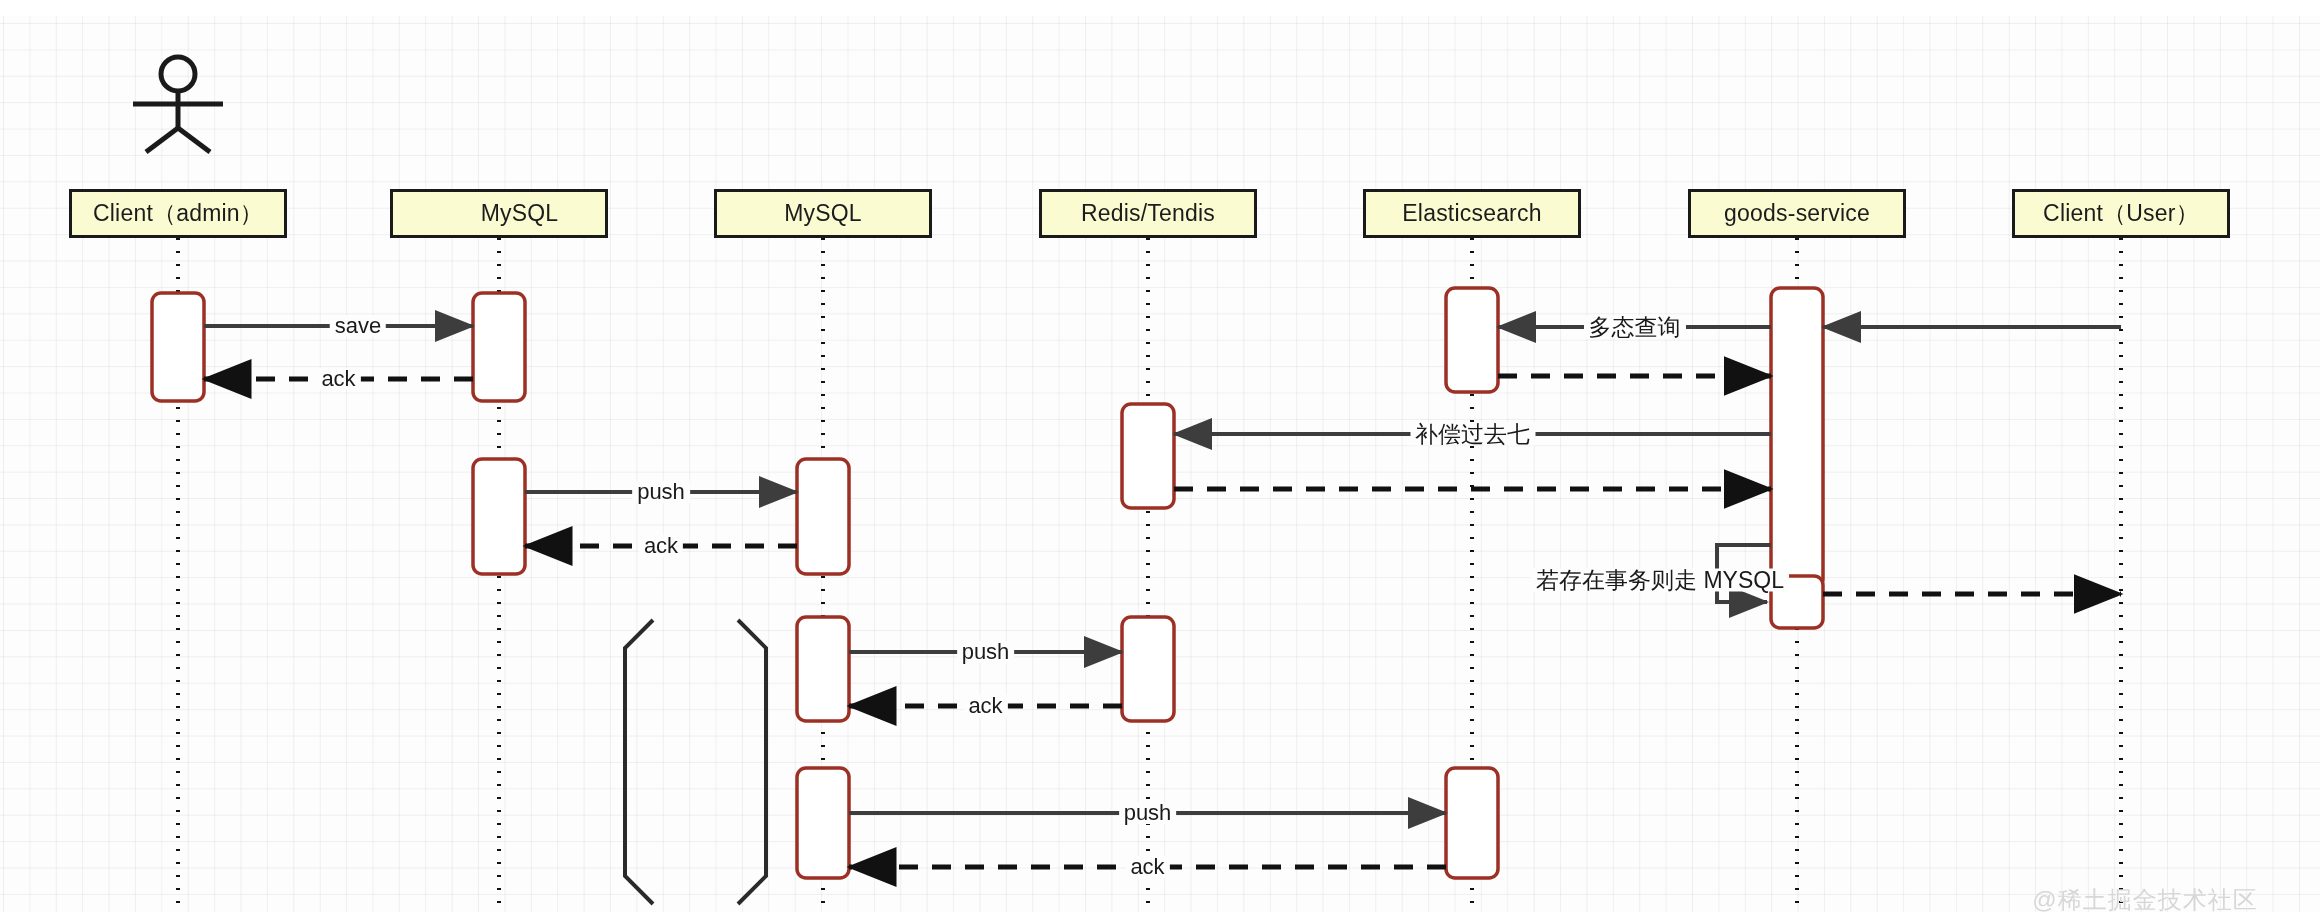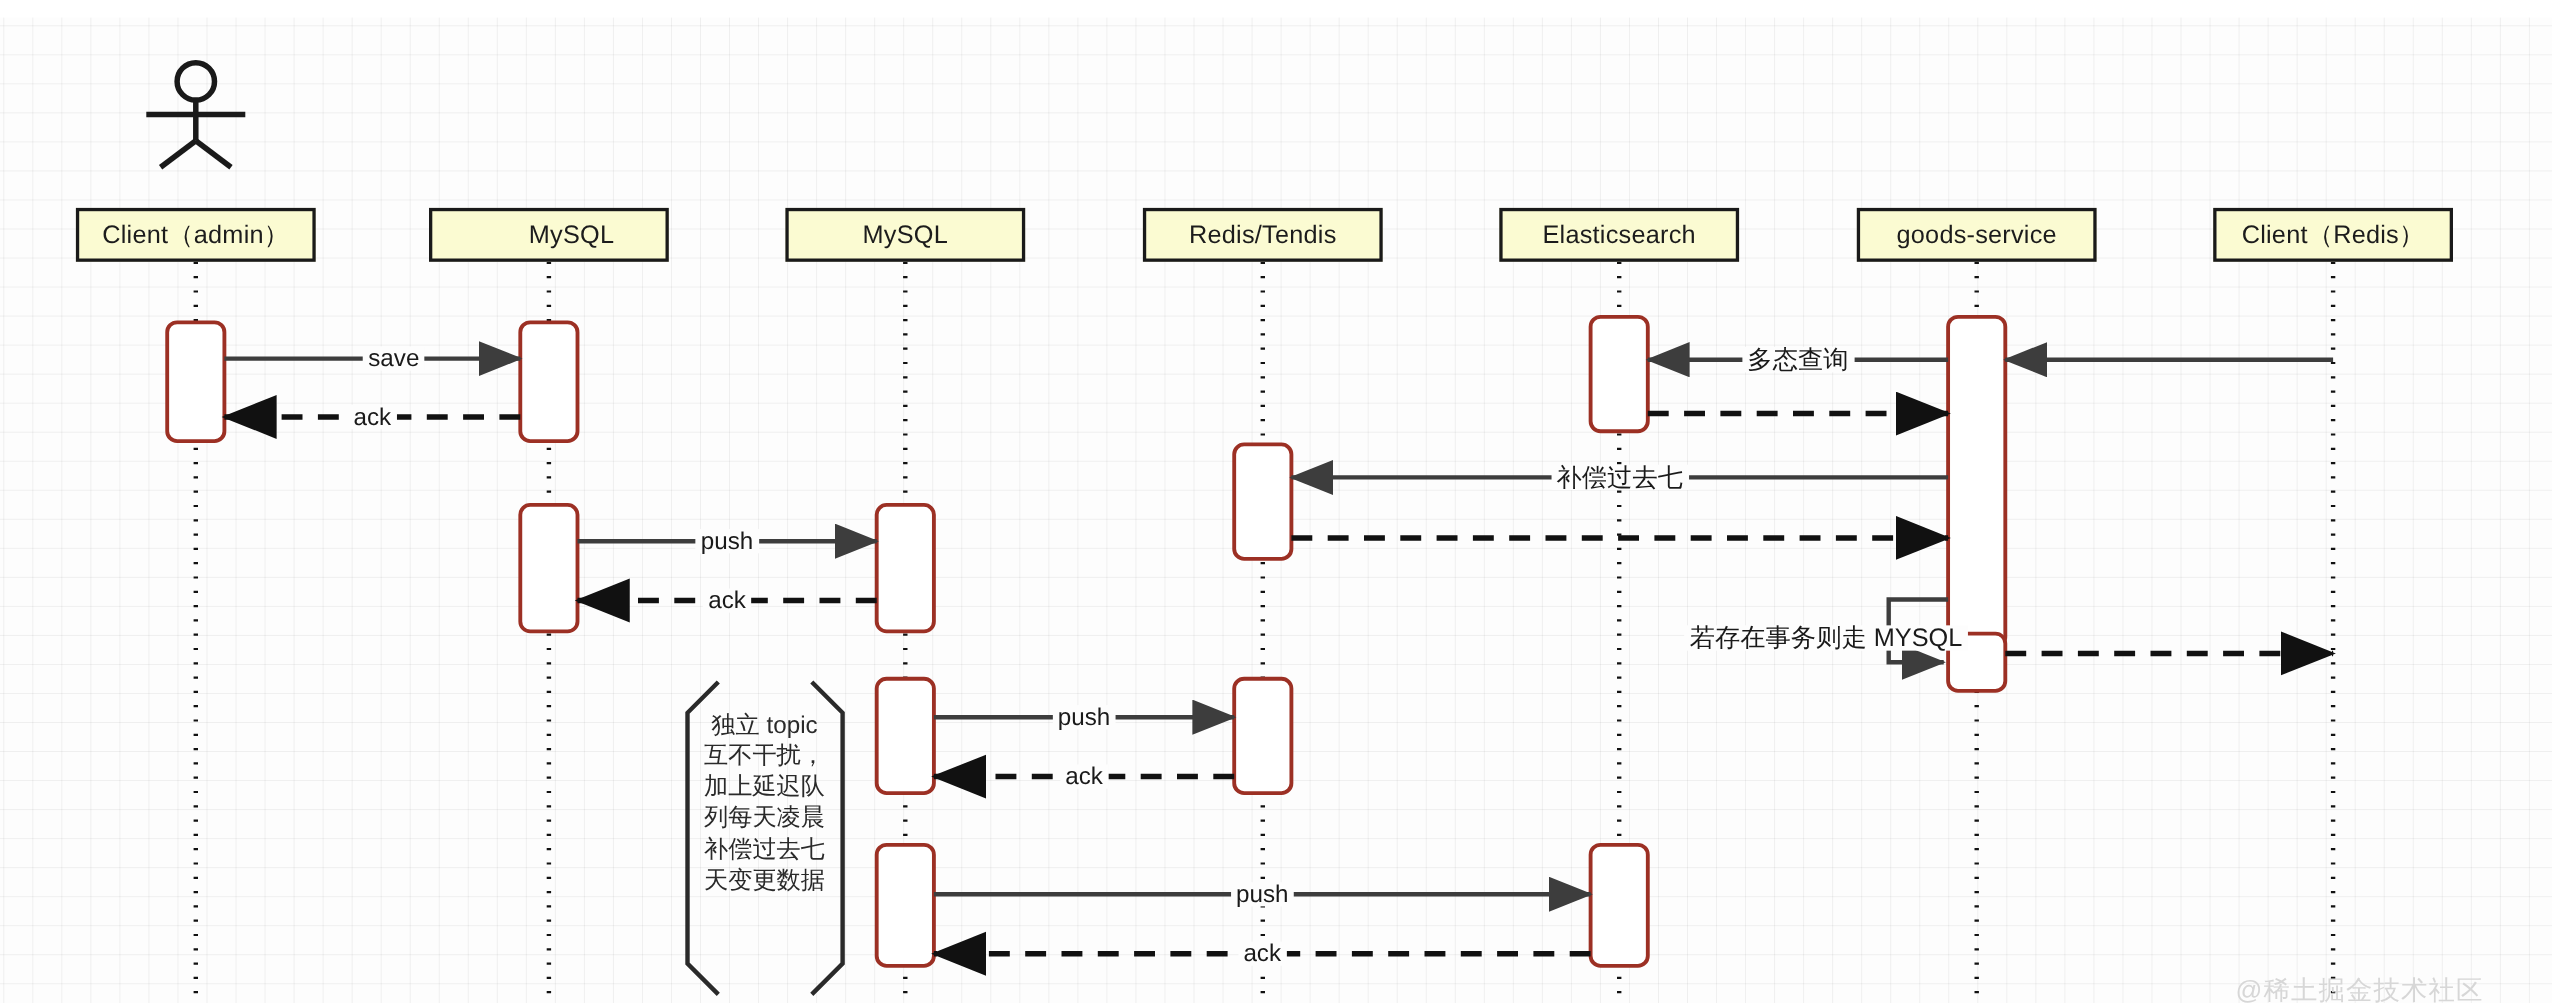--- a/index.html
+++ b/index.html
@@ -153,39 +153,33 @@
       <div class="participant-box" style="left: 1039px; top: 173px; width: 218px; height: 49px;">
         <span>Redis/Tendis</span>
       </div>
       <div class="participant-box" style="left: 1363px; top: 173px; width: 218px; height: 49px;">
         <span>Elasticsearch</span>
       </div>
       <div class="participant-box" style="left: 1688px; top: 173px; width: 218px; height: 49px;">
         <span>goods-service</span>
       </div>
       <div class="participant-box" style="left: 2012px; top: 173px; width: 218px; height: 49px;">
-        <span>Client（Redis）</span>
+        <span>Client（User）</span>
       </div>
     </div>
   <div id="labels-layer">
       <div class="msg-label" style="left: 358px; top: 310px;">save</div>
       <div class="msg-label" style="left: 338.5px; top: 363px;">ack</div>
       <div class="msg-label" style="left: 661px; top: 476px;">push</div>
       <div class="msg-label" style="left: 661px; top: 530px;">ack</div>
       <div class="msg-label" style="left: 985.5px; top: 636px;">push</div>
       <div class="msg-label" style="left: 985.5px; top: 690px;">ack</div>
       <div class="msg-label" style="left: 1147.5px; top: 797px;">push</div>
       <div class="msg-label" style="left: 1147.5px; top: 851px;">ack</div>
       <div class="msg-label cjk" style="left: 1634.5px; top: 311px;">多态查询</div>
       <div class="msg-label cjk" style="left: 1472.5px; top: 418px;">补偿过去七</div>
       <div class="msg-label cjk" style="left: 1660px; top: 564px;">若存在事务则走 MYSQL</div>
     </div>
 
-  <div class="note-text" id="note-text-el" style="left: 695px; top: 629px;">独立 topic
-互不干扰，
-加上延迟队
-列每天凌晨
-补偿过去七
-天变更数据</div>
 
   <div class="watermark" id="watermark-el" style="left: 2145px; top: 884px; transform: translate(-50%, -50%);">@稀土掘金技术社区</div>
 
 </div>
 
 </body></html>

